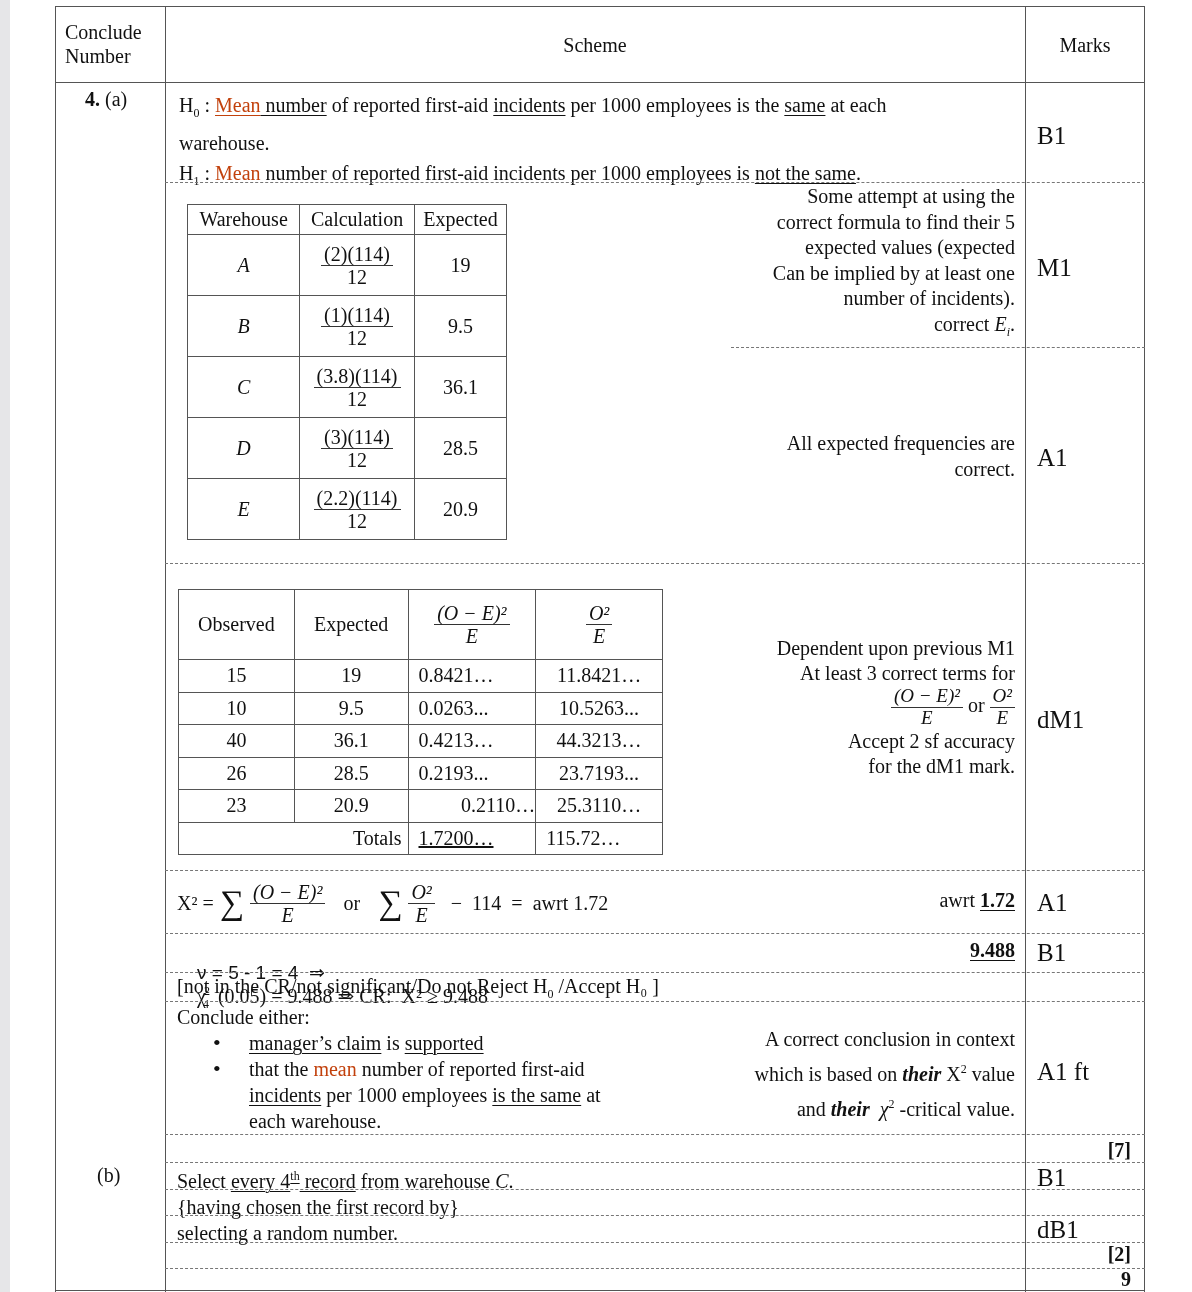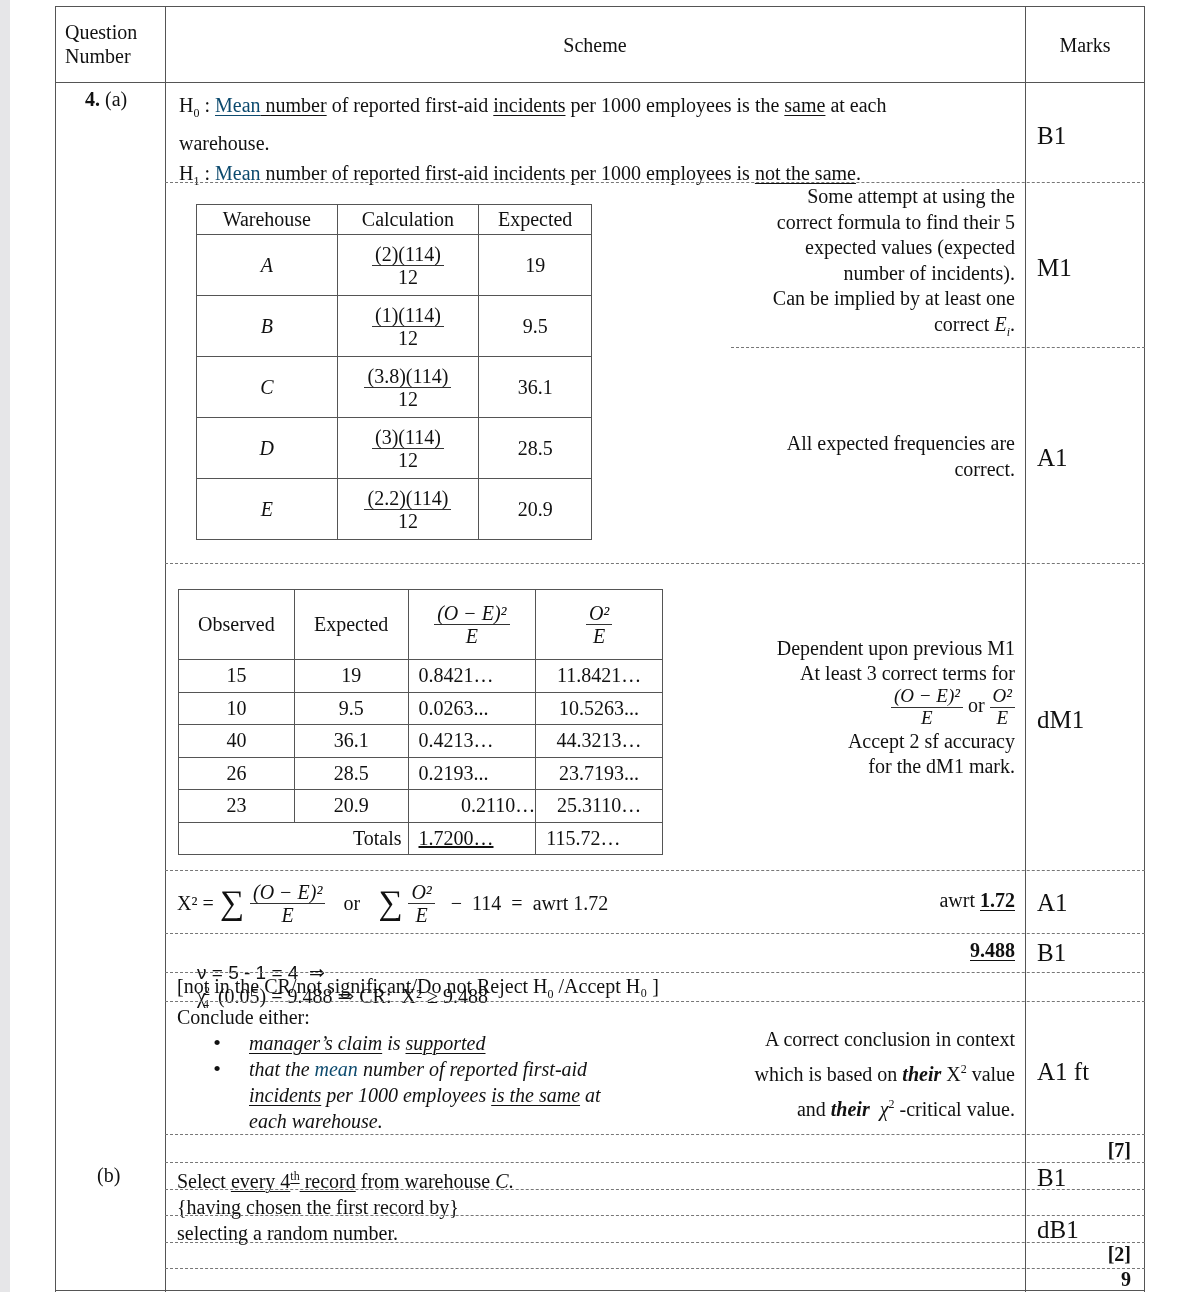--- a/index.html
+++ b/index.html
@@ -4,56 +4,56 @@
 <style>
   * { box-sizing: border-box; margin: 0; padding: 0; }
   html, body { width: 1192px; height: 1292px; background: #ffffff; overflow: hidden; }
   body { font-family: "Liberation Serif", "DejaVu Serif", serif; color: #111; font-size: 20px; position: relative; }
   .left-strip { position: absolute; left: 0; top: 0; width: 10px; height: 1292px; background: #e6e6e8; }
   .page { position: absolute; left: 55px; top: 6px; width: 1090px; height: 1286px; }
   .abs { position: absolute; }
   .vline { position: absolute; width: 0; border-left: 1.5px solid #555; }
   .hline { position: absolute; height: 0; border-top: 1.5px solid #555; }
   .dline { position: absolute; height: 0; border-top: 1px dashed #777; }
-  .red { color: #0c4a6e; text-align: right; }
+  .red { color: #c2410c; text-align: right; }
   .u { text-decoration: underline; text-decoration-thickness: 1px; text-underline-offset: 3px; }
   .bold { font-weight: bold; }
   .ital { font-style: italic; }
   .right { text-align: right; }
   .center { text-align: center; }
   sub, sup { font-size: 12px; }
   table.grid { border-collapse: collapse; position: absolute; }
   table.grid td, table.grid th { border: 1.5px solid #555; text-align: center; font-weight: normal; }
   .frac { display: inline-flex; flex-direction: column; align-items: center; vertical-align: middle; line-height: 1.1; }
   .frac .num { border-bottom: 1.5px solid #333; padding: 0 3px; }
   .frac .den { padding: 0 3px; }
   .sigma { font-size: 34px; line-height: 1; vertical-align: middle; }
   .mark { position: absolute; left: 982px; font-size: 25px; }
   .total { position: absolute; right: 14px; font-weight: bold; font-size: 20px; }
   ul.bullets { list-style: none; }
-  ul.bullets li { position: relative; padding-left: 72px; line-height: 26px; font-style: italic; }
+  ul.bullets li { position: relative; padding-left: 72px; line-height: 26px; }
   ul.bullets li::before { content: "\2022"; position: absolute; left: 36px; top: 0; font-size: 22px; }
 </style>
 </head>
 <body>
 
 <div class="left-strip"></div>
 
 <div class="page">
 
   <div class="hline" style="left:0;top:0;width:1090px;"></div>
   <div class="hline" style="left:0;top:76px;width:1090px;"></div>
   <div class="hline" style="left:0;top:1284px;width:1090px;"></div>
   <div class="vline" style="left:0;top:0;height:1286px;"></div>
   <div class="vline" style="left:110px;top:0;height:1286px;"></div>
   <div class="vline" style="left:970px;top:0;height:1286px;"></div>
   <div class="vline" style="left:1089px;top:0;height:1286px;"></div>
 
   <div class="abs" style="left:10px;top:14px;line-height:24px;">
-    <div>Question</div>
+    <div>Conclude</div>
     <div>Number</div>
   </div>
   <div class="abs center" style="left:110px;top:28px;width:860px;">Scheme</div>
   <div class="abs center" style="left:970px;top:28px;width:120px;">Marks</div>
 
   <div class="abs" style="left:30px;top:82px;">
     <span class="bold">4.</span>
     <span>(a)</span>
   </div>
 
@@ -63,21 +63,21 @@
     </div>
     <div>warehouse.</div>
     <div>
       <span>H</span><sub>1</sub><span> : </span><span class="red">Mean</span><span> number of reported first-aid incidents per 1000 employees is </span><span class="u">not the same</span><span>.</span>
     </div>
   </div>
   <div class="mark" style="top:116px;">B1</div>
 
   <div class="dline" style="left:110px;top:176px;width:980px;"></div>
 
-  <table class="grid" style="left:141px;top:198px;width:396px;">
+  <table class="grid" style="left:132px;top:198px;width:320px;">
     <tbody>
         <tr style="height:30px;">
       <th class="bold" style="width:141px;">Warehouse</th>
       <th class="bold" style="width:142px;">Calculation</th>
       <th class="bold" style="width:113px;">Expected</th>
     </tr>
     <tr style="height:61px;">
       <td class="ital">A</td>
       <td><span class="frac">
               <span class="num">(2)(114)</span>
@@ -117,22 +117,22 @@
             </span></td>
       <td>20.9</td>
     </tr>
   </tbody>
     </table>
 
   <div class="abs right" style="left:620px;top:178px;width:340px;line-height:25.5px;">
     <div>Some attempt at using the</div>
     <div>correct formula to find their 5</div>
     <div>expected values (expected</div>
+    <div>Can be implied by at least one</div>
     <div>number of incidents).</div>
-    <div>Can be implied by at least one</div>
     <div><span>correct </span><span class="ital">E</span><sub class="ital">i</sub><span>.</span></div>
   </div>
   <div class="mark" style="top:248px;">M1</div>
   <div class="dline" style="left:676px;top:341px;width:414px;"></div>
 
   <div class="abs right" style="left:620px;top:424px;width:340px;line-height:26px;">
     <div>All expected frequencies are</div>
     <div>correct.</div>
   </div>
   <div class="mark" style="top:438px;">A1</div>

